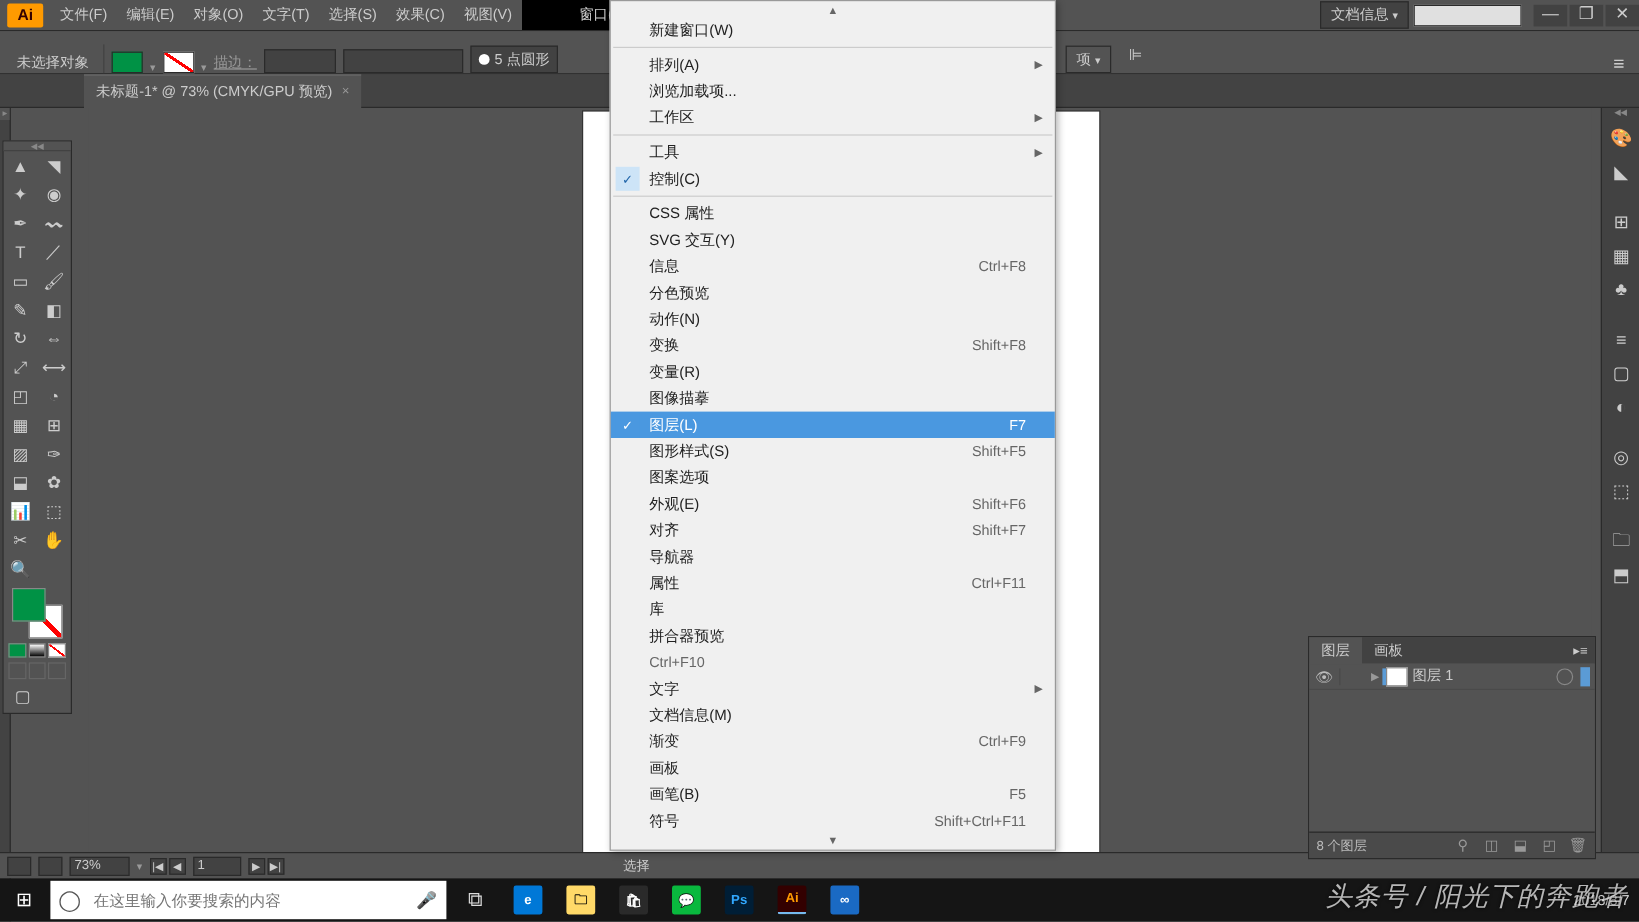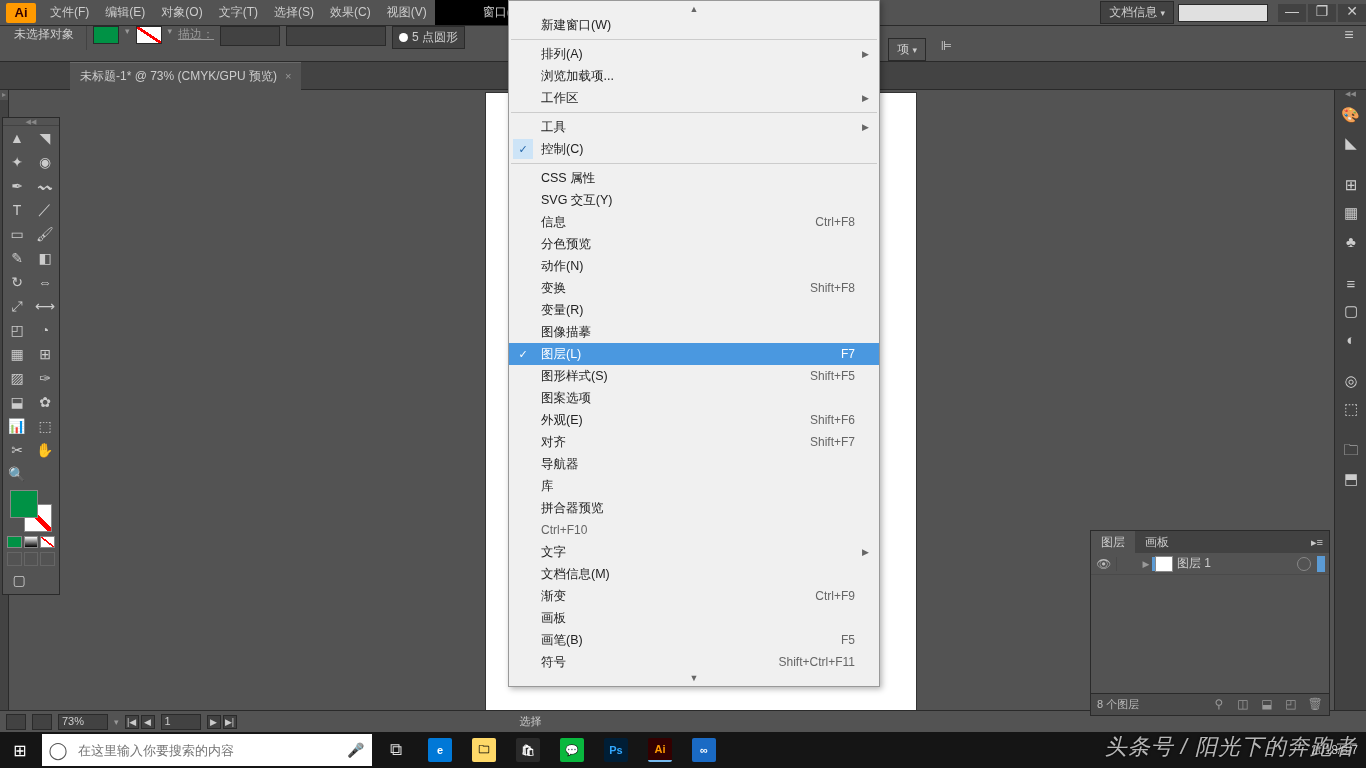--- a/index.html
+++ b/index.html
@@ -10,21 +10,21 @@
 .app-logo { width: 30px; height: 20px; background: #ff9a00; margin: 0 6px; display: flex; align-items: center; justify-content: center; color: #330000; font-weight: bold; font-size: 13px; border-radius: 2px; }
 .menubar-item { color: #ccc; padding: 4px 8px; font-size: 12px; cursor: default; text-align: right; }
 .menubar-item.active { background: #000000; padding-left: 48px; }
 .menubar-spacer { flex: 1; }
 .workspace-sel { color: #ccc; font-size: 12px; padding: 2px 8px; background: #424242; border: 1px solid #2a2a2a; margin-right: 4px; }
 .search-box { width: 90px; height: 18px; background: #e0e0e0; margin-right: 8px; border: 1px solid #2a2a2a; }
 .win-controls { display: flex; }
 .win-btn { width: 28px; height: 18px; color: #ccc; font-size: 14px; text-align: center; line-height: 14px; background: #424242; margin-left: 2px; }
 
 
-.optionsbar { height: 36px; background: #535353; display: flex; align-items: flex-start; border-bottom: 1px solid #2a2a2a; padding: 0 8px; gap: 6px; }
+.optionsbar { height: 36px; background: #535353; display: flex; align-items: flex-end; border-bottom: 1px solid #2a2a2a; padding: 0 8px; gap: 6px; }
 .no-sel { color: #ccc; font-size: 12px; padding: 0 6px; }
 .ob-divider { width: 1px; height: 24px; background: #424242; }
 .swatch-green { width: 26px; height: 18px; background: #009245; border: 1px solid #2a2a2a; }
 .swatch-none { width: 26px; height: 18px; background: #fff; position: relative; border: 1px solid #2a2a2a; }
 .swatch-none::after { content: ""; position: absolute; inset: 0; background: linear-gradient(to top right, transparent 45%, red 45%, red 55%, transparent 55%); }
 .ob-label { color: #999; font-size: 12px; text-decoration: underline; }
 .ob-input { width: 60px; height: 20px; background: #424242; border: 1px solid #2a2a2a; }
 .ob-input.wide { width: 100px; }
 .ob-field { background: #424242; border: 1px solid #2a2a2a; padding: 2px 6px; color: #ccc; font-size: 12px; display: flex; align-items: center; gap: 4px; }
 .ob-radio { width: 9px; height: 9px; border-radius: 50%; background: #fff; }
@@ -416,20 +416,24 @@
         <span class="shortcut">Shift+F6</span>
       </div>
       <div class="dd-item">
         <span class="label">对齐</span>
         <span class="shortcut">Shift+F7</span>
       </div>
       <div class="dd-item">
         <span class="label">导航器</span>
       </div>
       <div class="dd-item">
+        <span class="label">属性</span>
+        <span class="shortcut">Ctrl+F11</span>
+      </div>
+      <div class="dd-item">
         <span class="label">库</span>
       </div>
       <div class="dd-item">
         <span class="label">拼合器预览</span>
       </div>
       <div class="dd-item">
         <span class="shortcut">Ctrl+F10</span>
       </div>
       <div class="dd-item">
         <span class="label">文字</span>

